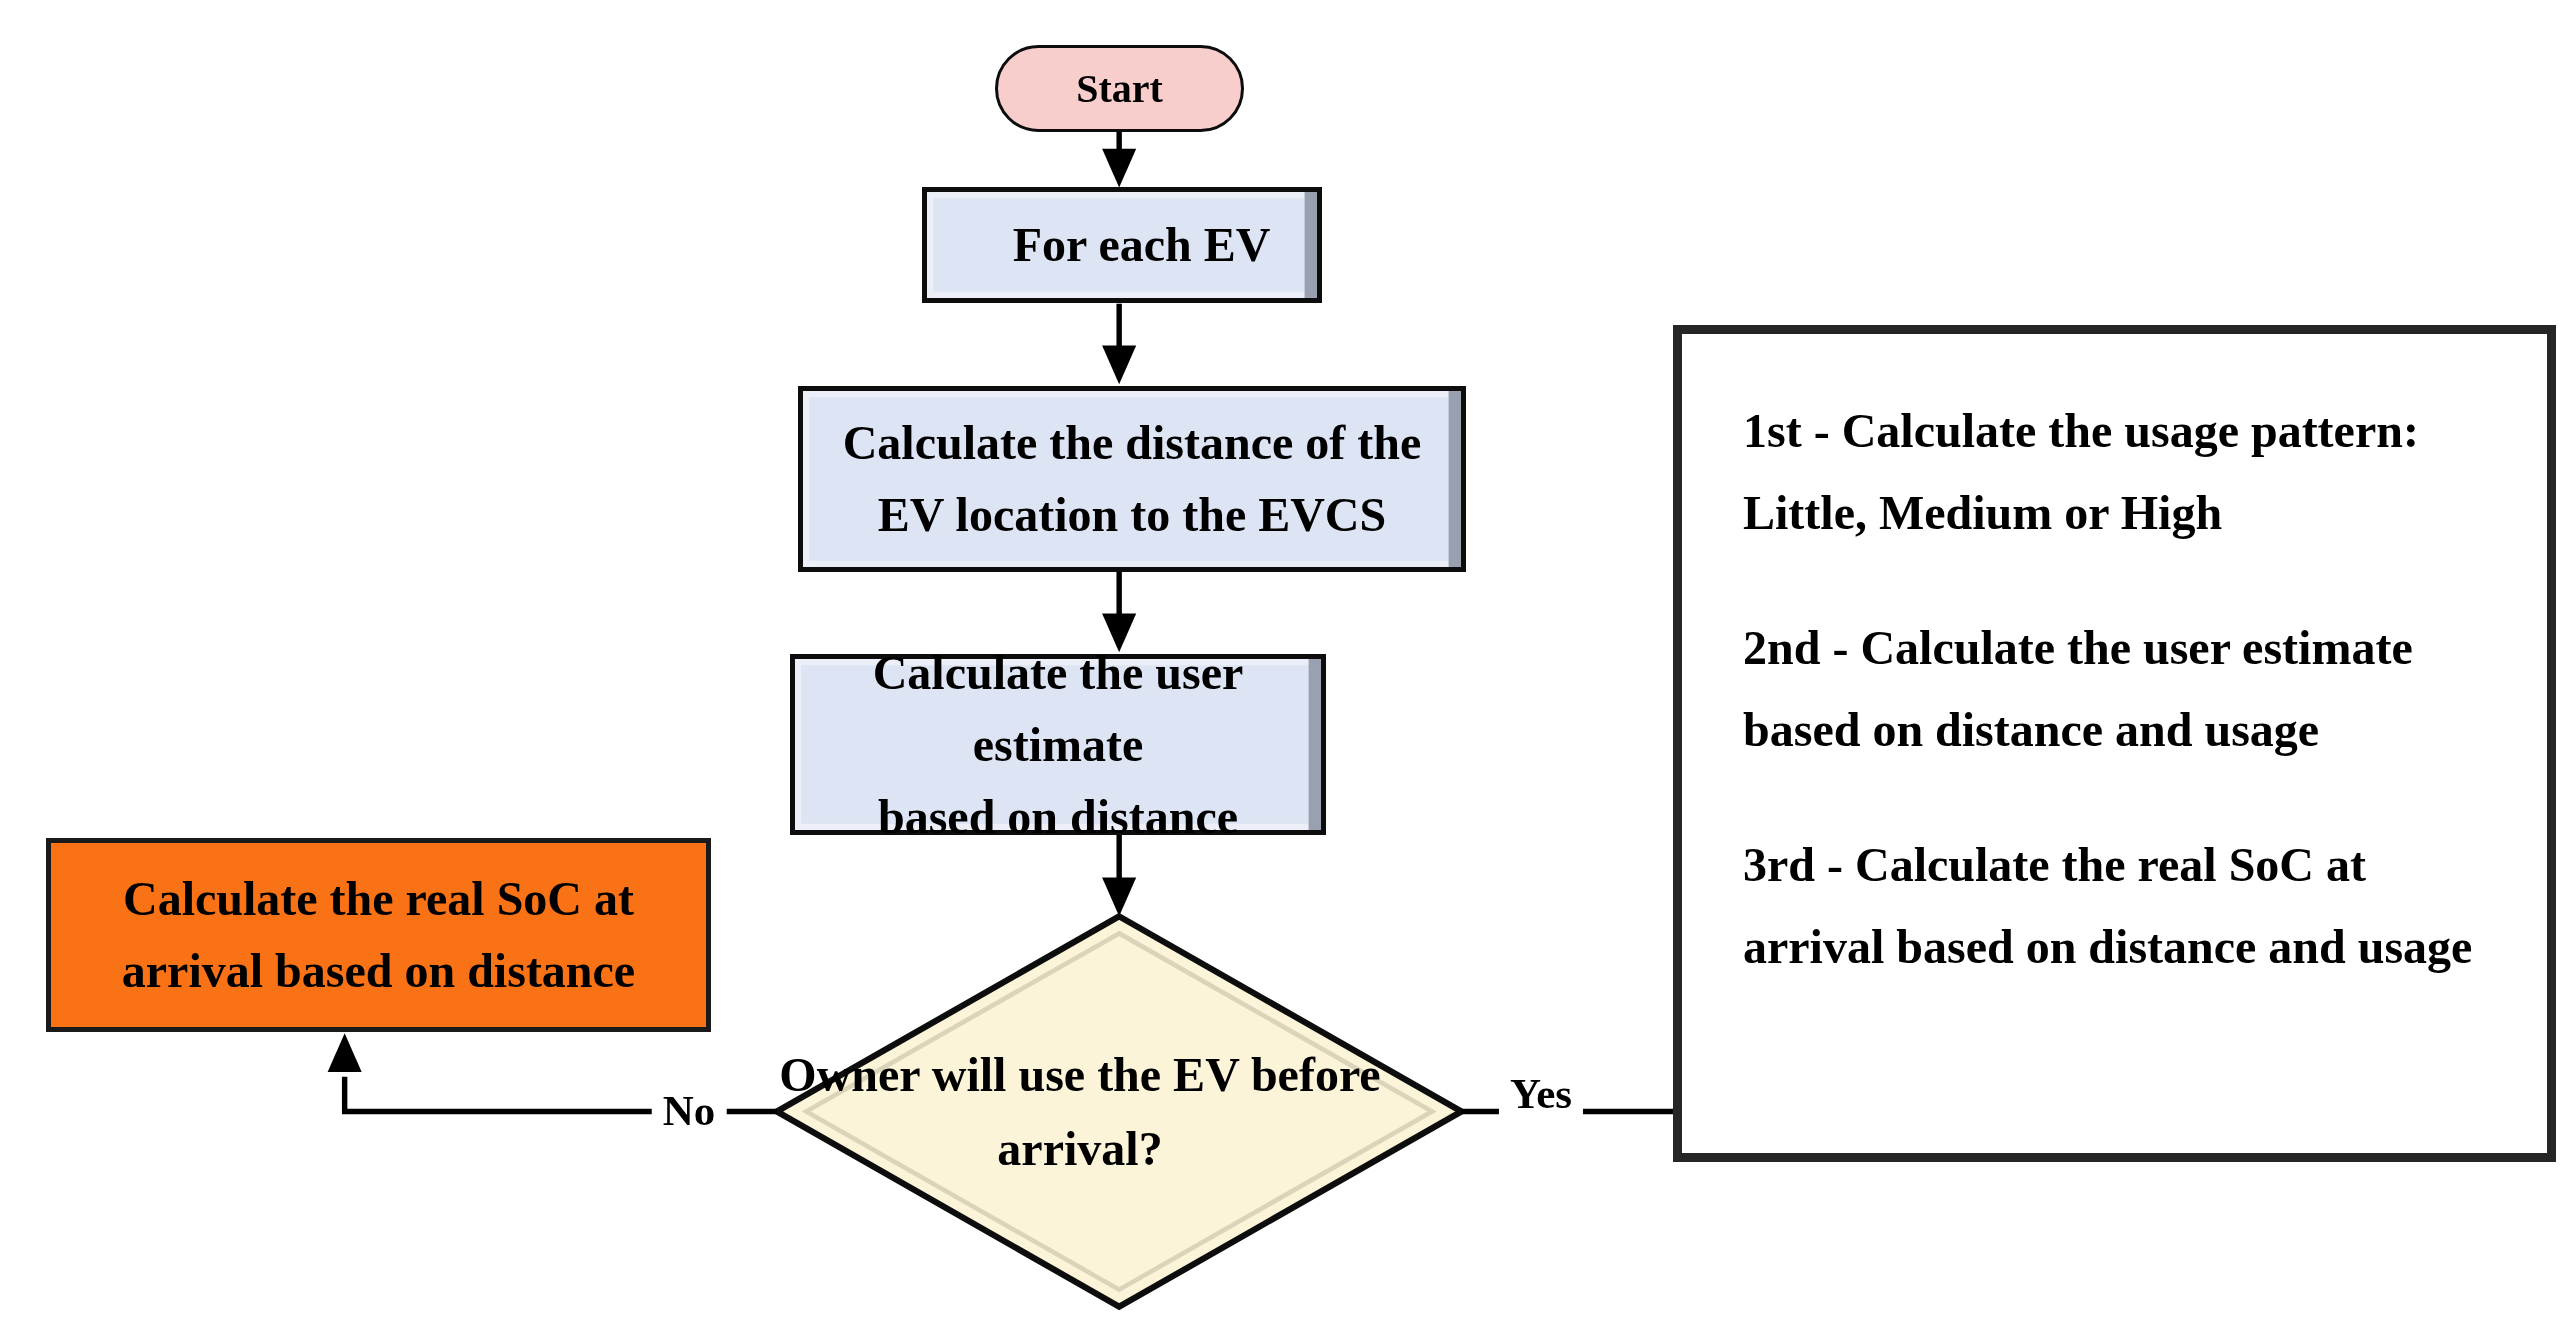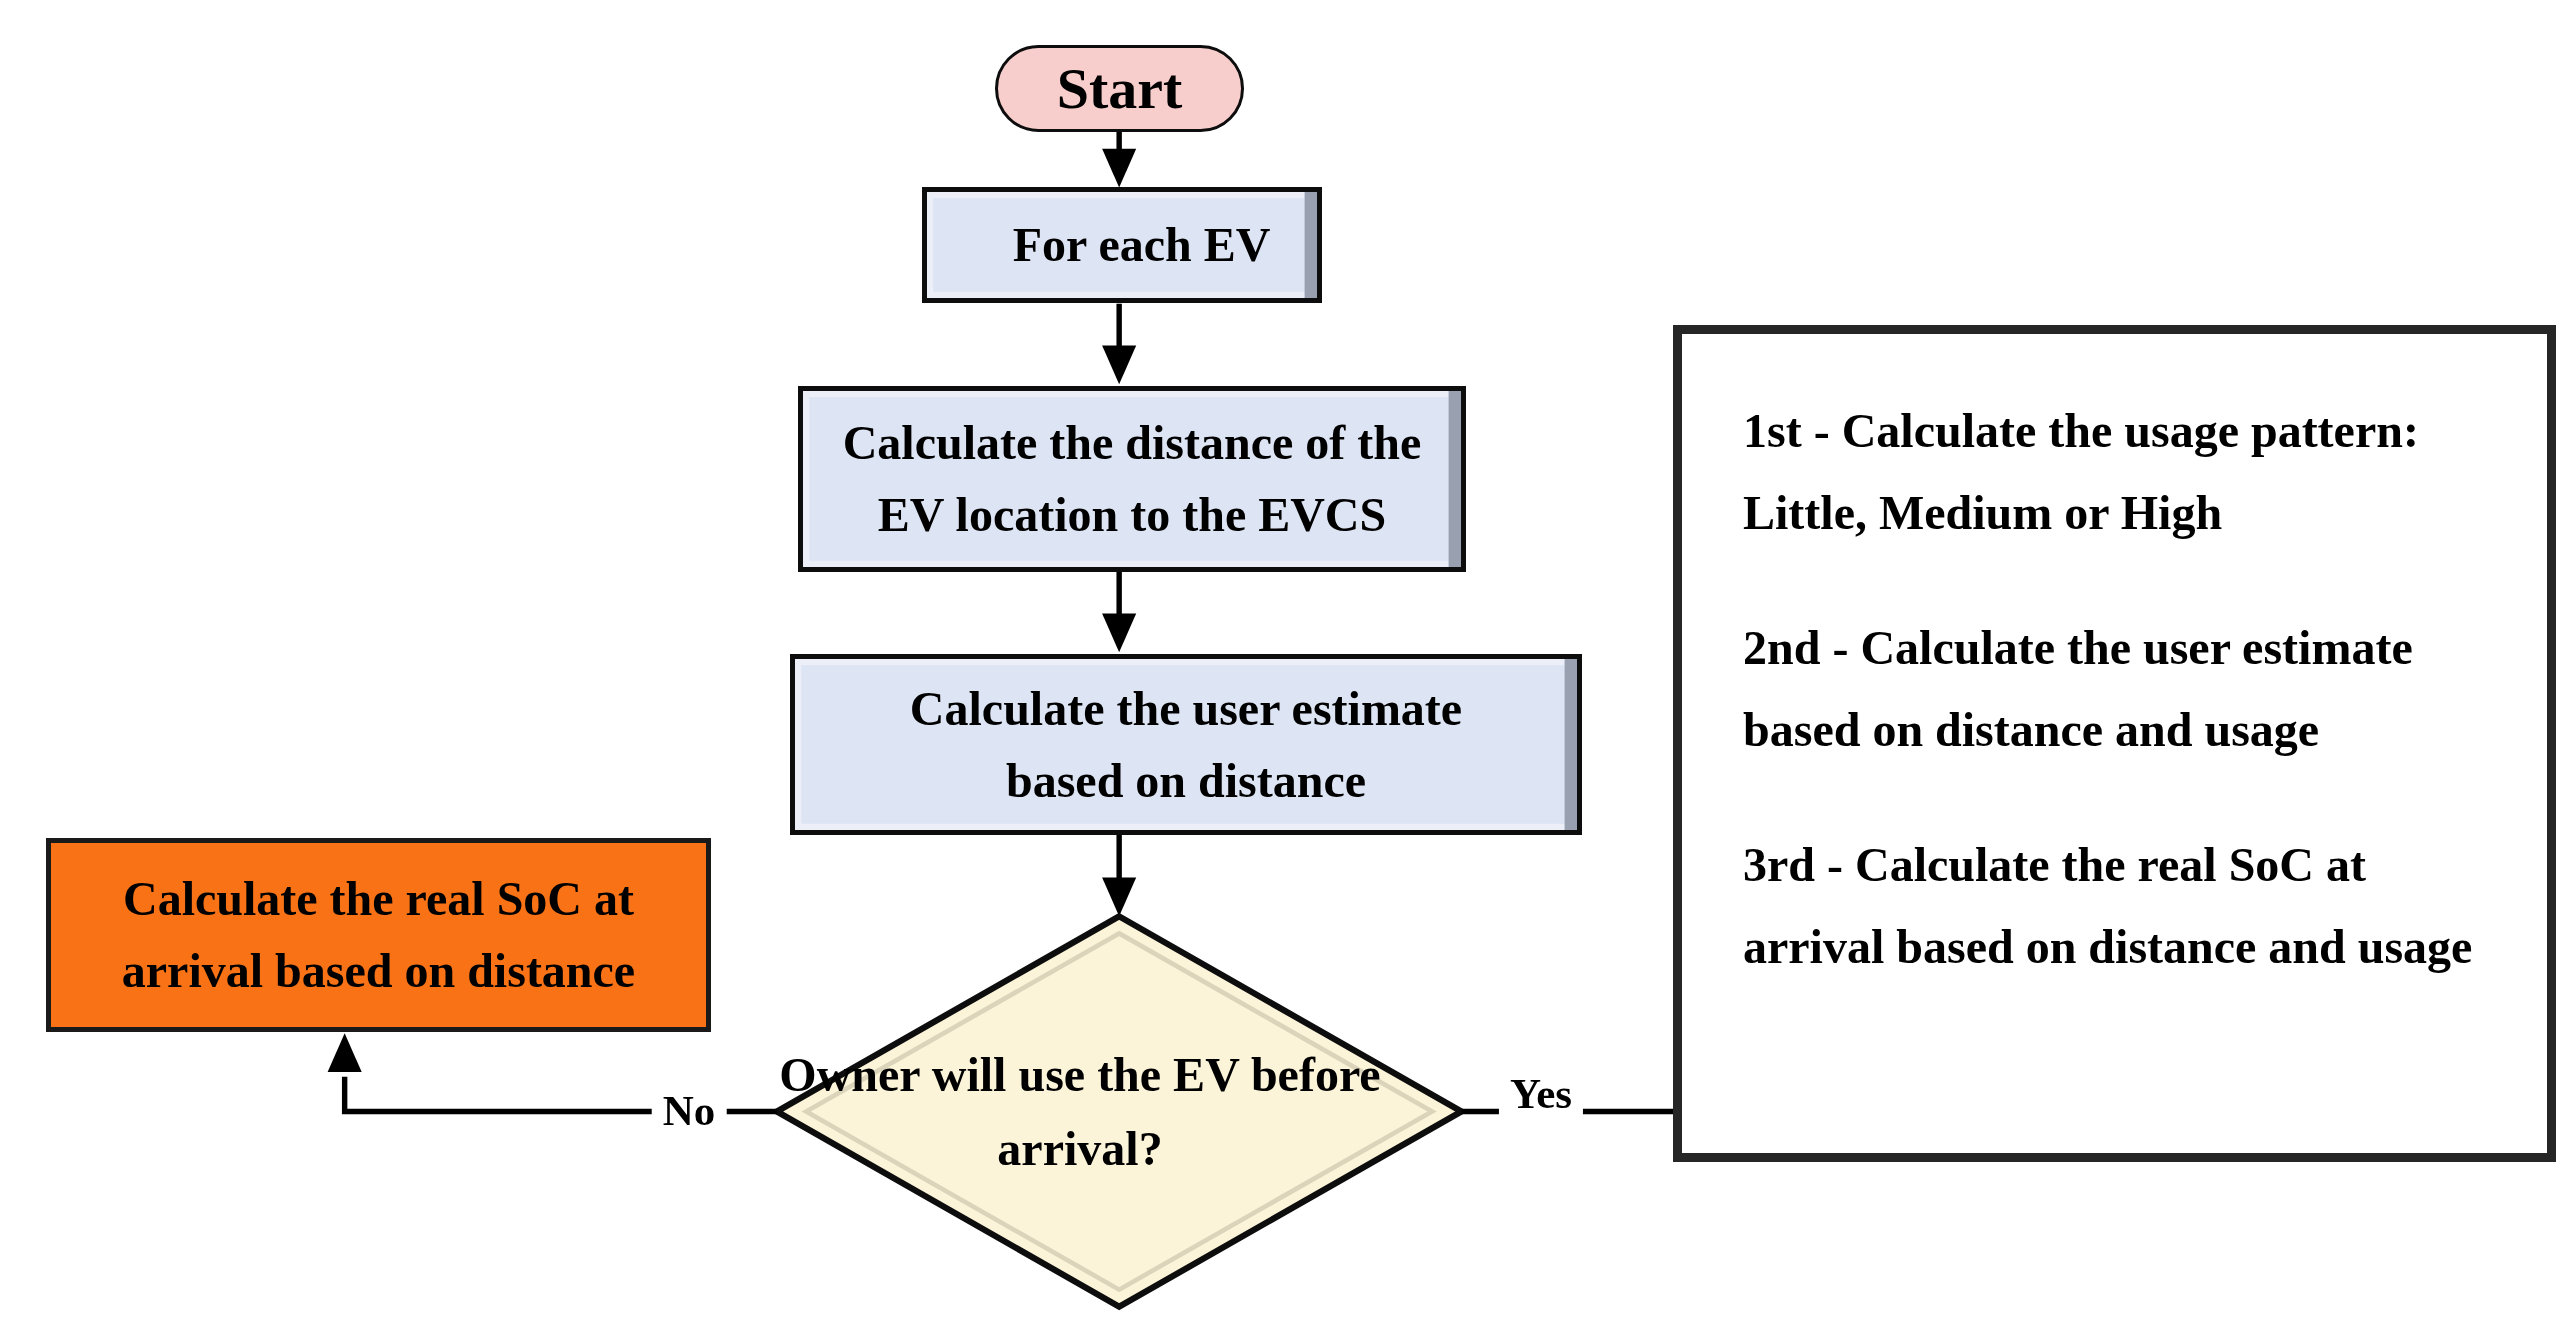--- a/index.html
+++ b/index.html
@@ -35,30 +35,30 @@
     font-size: 48px;
     line-height: 1.5;
   }
   .node span { display: block; }
   .pill {
     left: 995px; top: 45px;
     width: 249px; height: 87px;
     background: #f8cecc;
     border: 3.9px solid #0d0d0d;
     border-radius: 46px;
-    font-size: 58px;
+    font-size: 40px;
   }
   .process {
     background: #dde4f3;
     border: 5.4px solid #0d0d0d;
     box-shadow: inset -12.4px 0 0 #99a1b1, inset 0 0 0 6.2px #eceff8;
   }
   .proc-1 { left: 922px; top: 187px; width: 400px; height: 116px; padding-left: 39px; }
   .proc-2 { left: 798px; top: 386px; width: 668px; height: 186px; }
-  .proc-3 { left: 790px; top: 654px; width: 792px; height: 181px; }
+  .proc-3 { left: 790px; top: 654px; width: 536px; height: 181px; }
   .decision-label {
     position: absolute;
     left: 770px; top: 1038px;
     width: 620px;
     text-align: center;
     font-size: 48px;
     line-height: 1.55;
   }
   .side-box {
     left: 46px; top: 838px;

